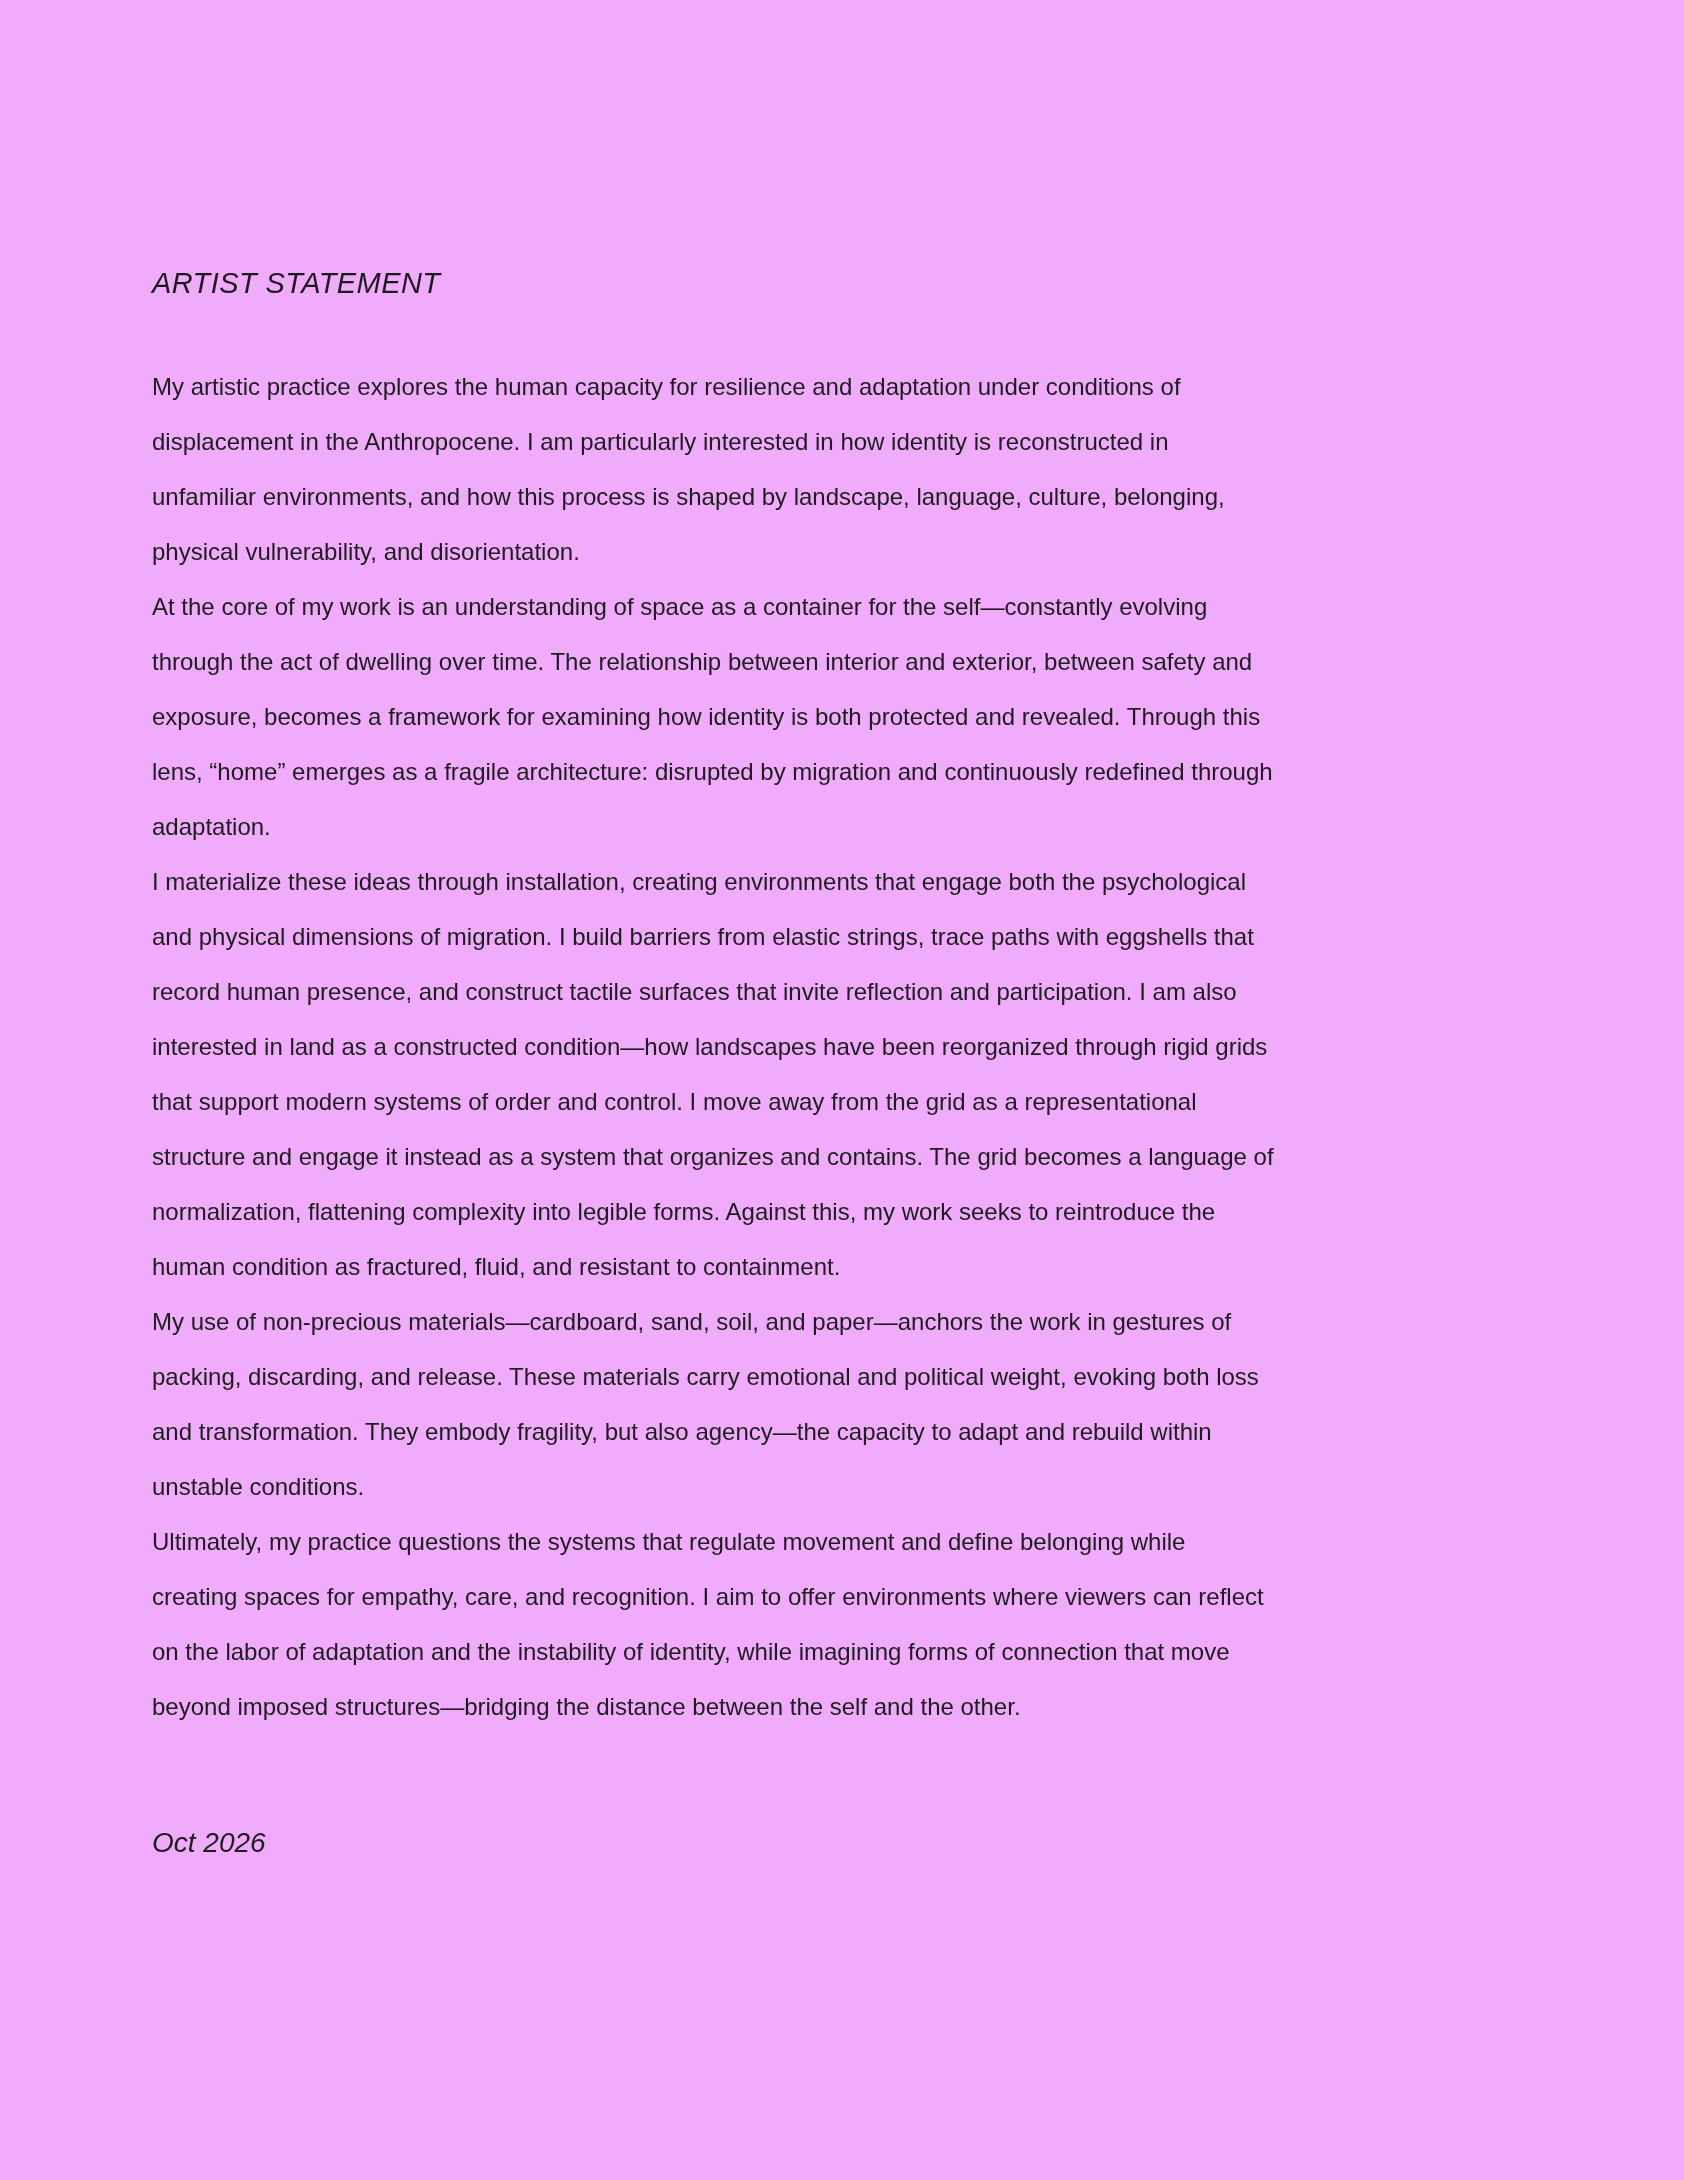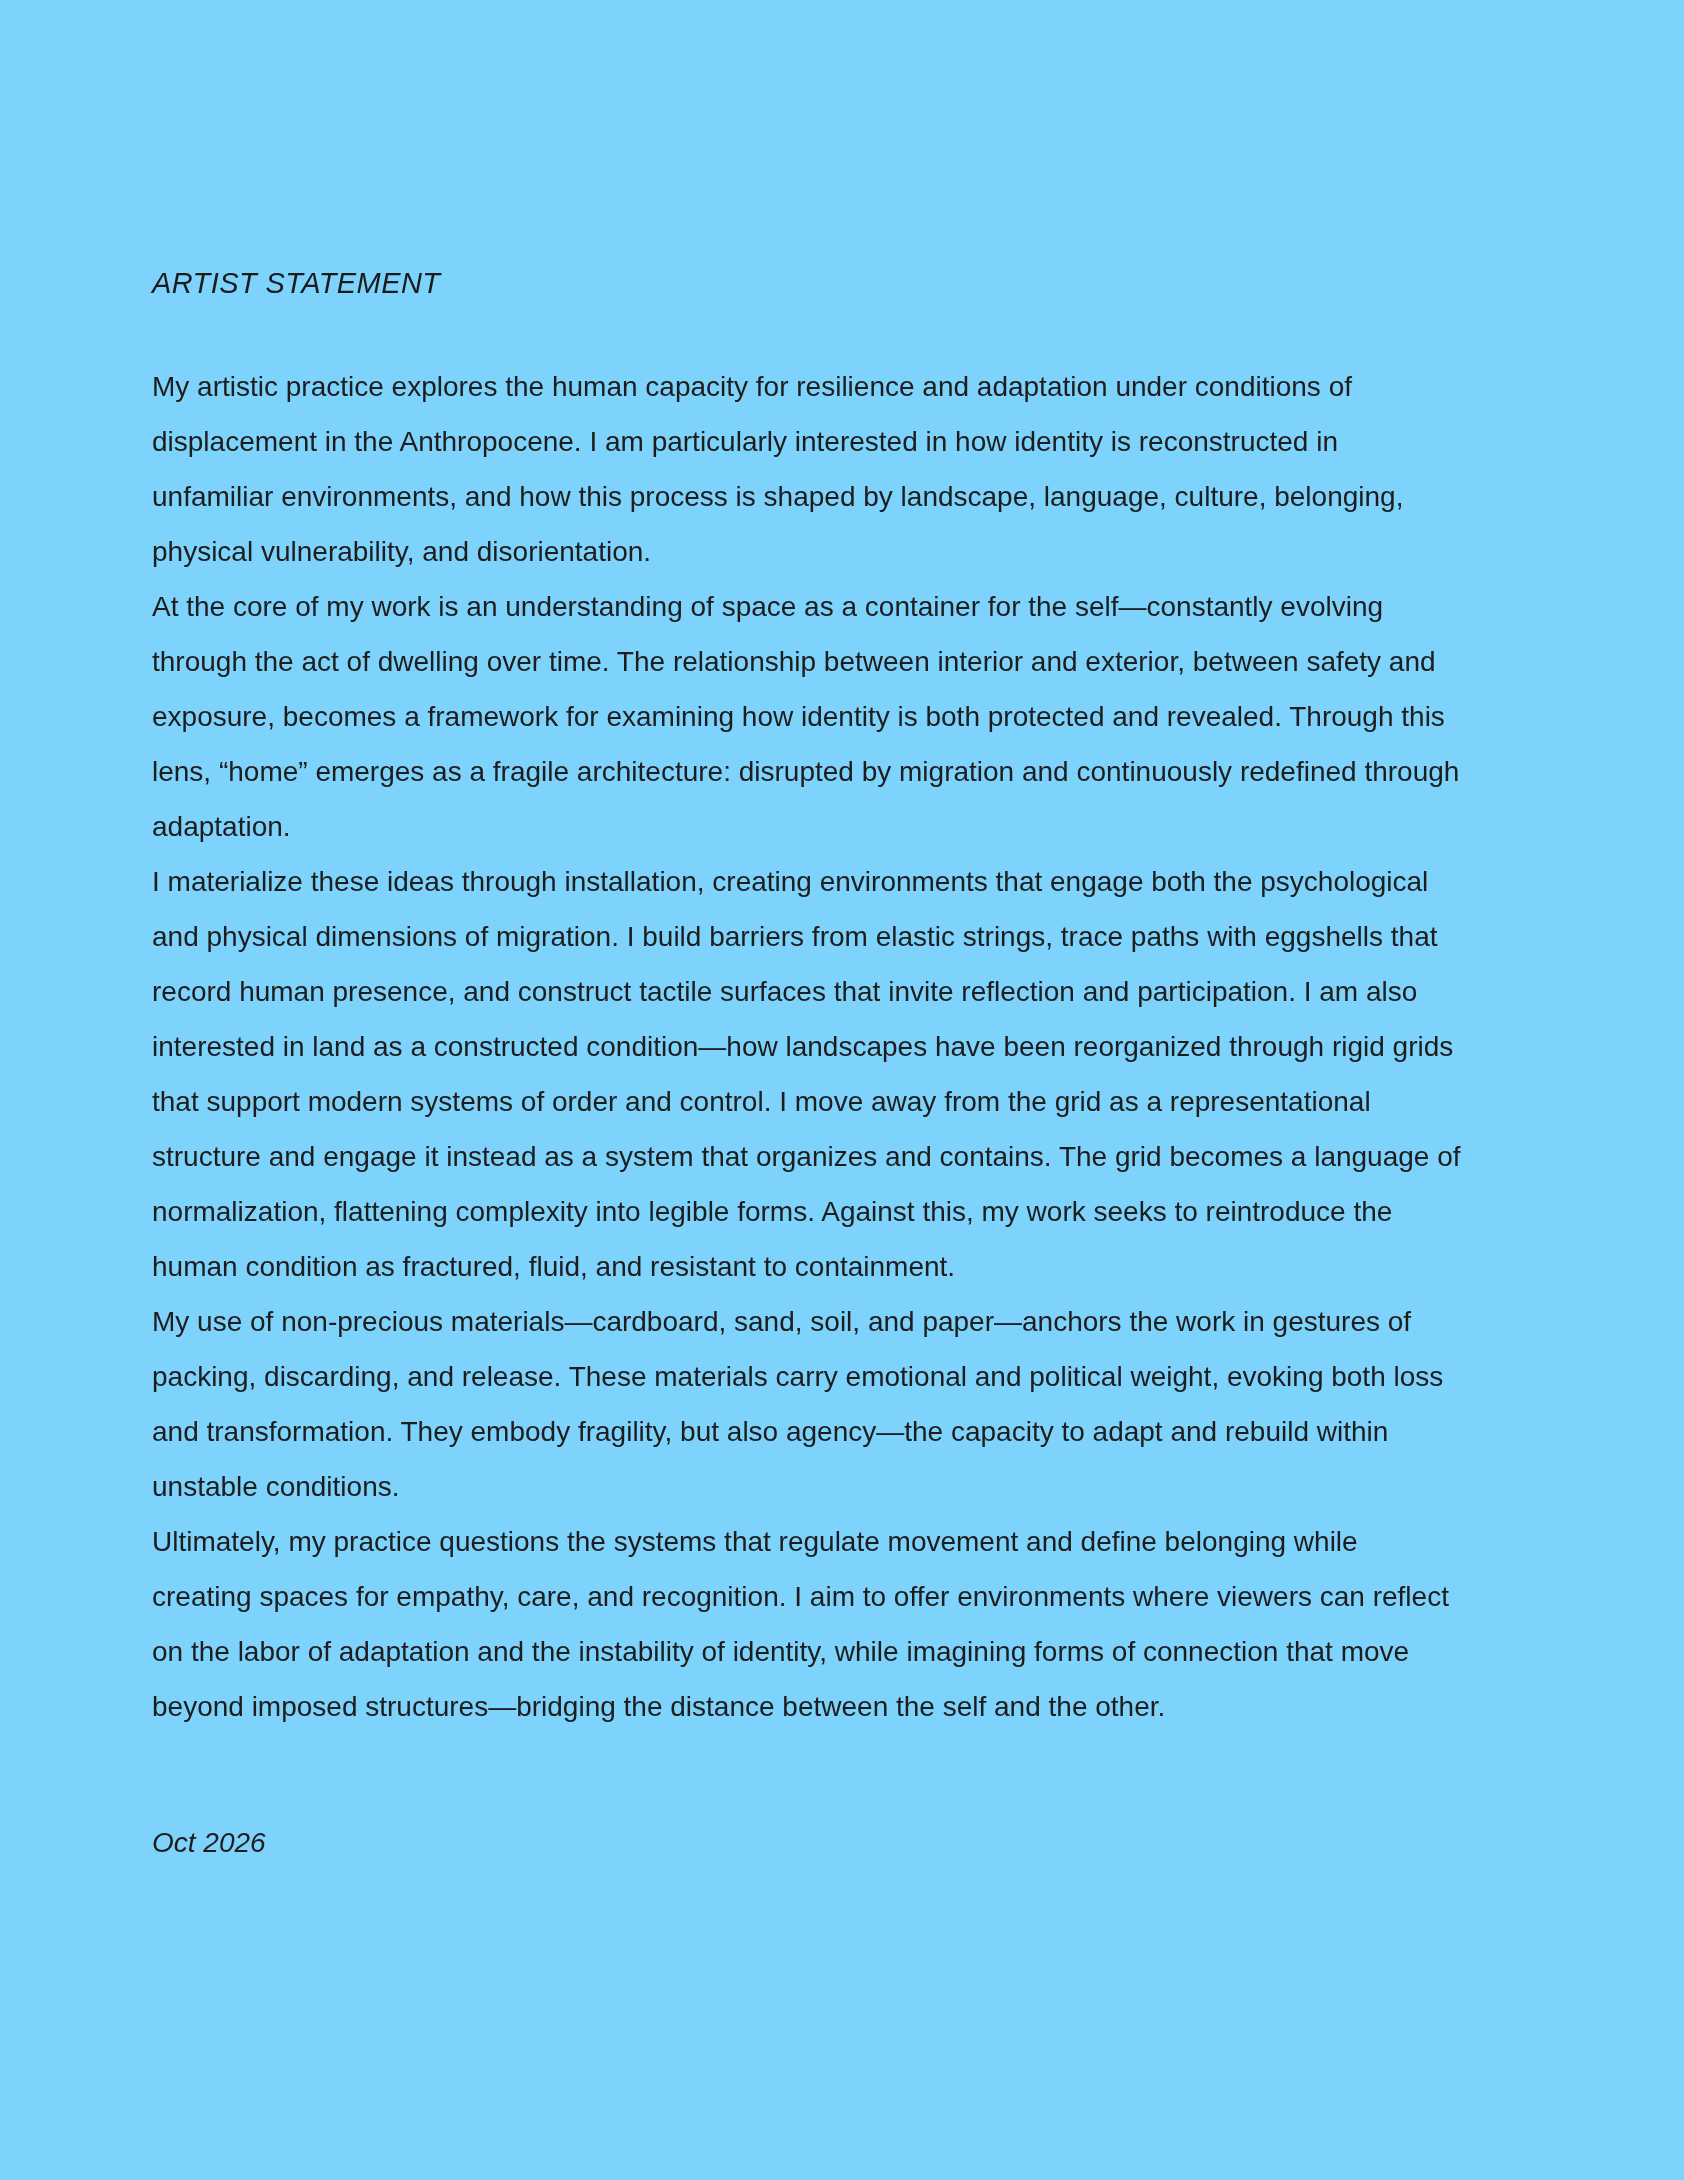--- a/index.html
+++ b/index.html
@@ -1,42 +1,42 @@
 <!DOCTYPE html>
 <html style="font-size:13.6px"><head>
 <meta charset="utf-8">
 <style>
   * { margin: 0; padding: 0; box-sizing: border-box; }
   html, body { background: #ffffff; }
   .page {
     position: relative;
     width: 1685px;
     height: 2181px;
-    background: #7dd3fc;
+    background: #f0abfc;
     overflow: hidden;
     font-family: "Liberation Sans", "DejaVu Sans", sans-serif;
     color: #1d1d1d;
   }
   .content {
     position: absolute;
     left: 152px;
     top: 256px;
     width: 1482px;
   }
   .heading {
     font-style: italic;
     font-size: 29px;
     line-height: 55px;
     letter-spacing: 0.4px;
     color: #1b1b1b;
     margin-bottom: 48px;
   }
   .body p {
     white-space: pre;           
-    font-size: 28px;
+    font-size: 24px;
     line-height: 55px;
     letter-spacing: 0px;
     color: #1d1d1d;
   }
   .signature-block {
     margin-top: 81px;
     font-style: italic;
     font-size: 28px;
     line-height: 56px;
     color: #1d1d1d;

